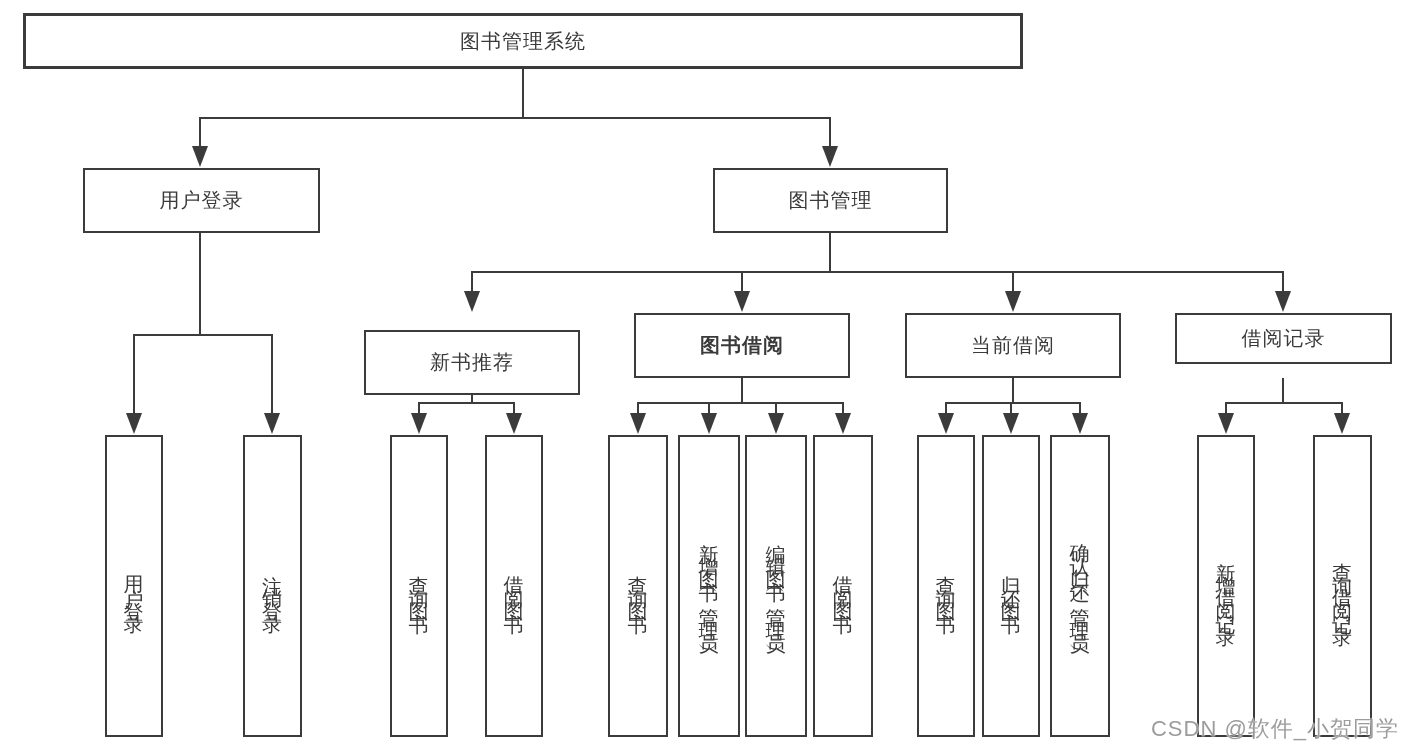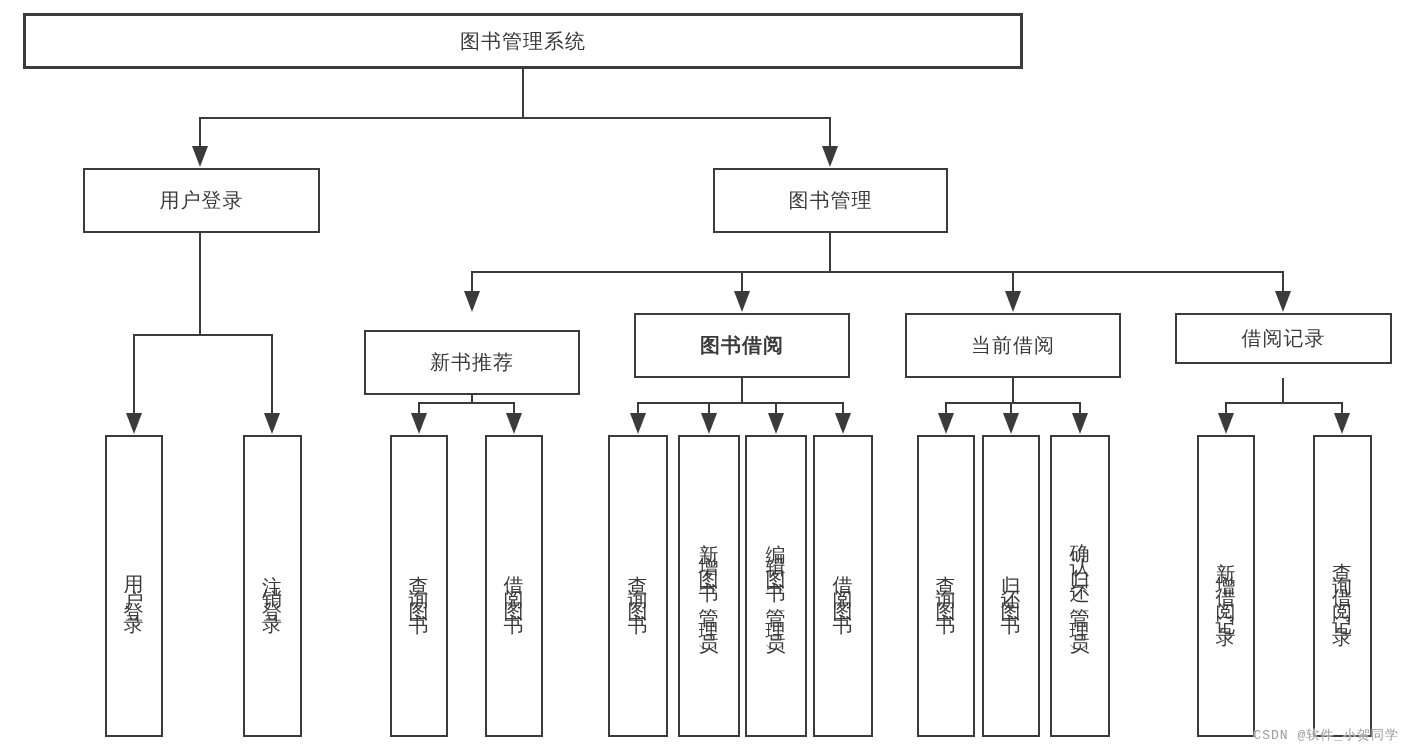--- a/index.html
+++ b/index.html
@@ -36,24 +36,24 @@
     text-orientation:mixed;
     font-size:20px;
     letter-spacing:13px;
     line-height:1;
     white-space:nowrap;
   }
   .watermark{
     position:absolute;
     right:6px;bottom:3px;
     z-index:3;
-    font-size:13px;
+    font-size:22px;
     color:var(--watermark);
     text-shadow:0 0 2px #fff,0 0 2px #fff;
-    font-family:Liberation Mono, monospace;
+    font-family:Liberation Sans, sans-serif;
     letter-spacing:1px;
     pointer-events:none;
   }
 </style>
 </head>
 <body>
 
 <div class="canvas">
 
   <svg class="connectors" width="1405" height="747" viewBox="0 0 1405 747">

